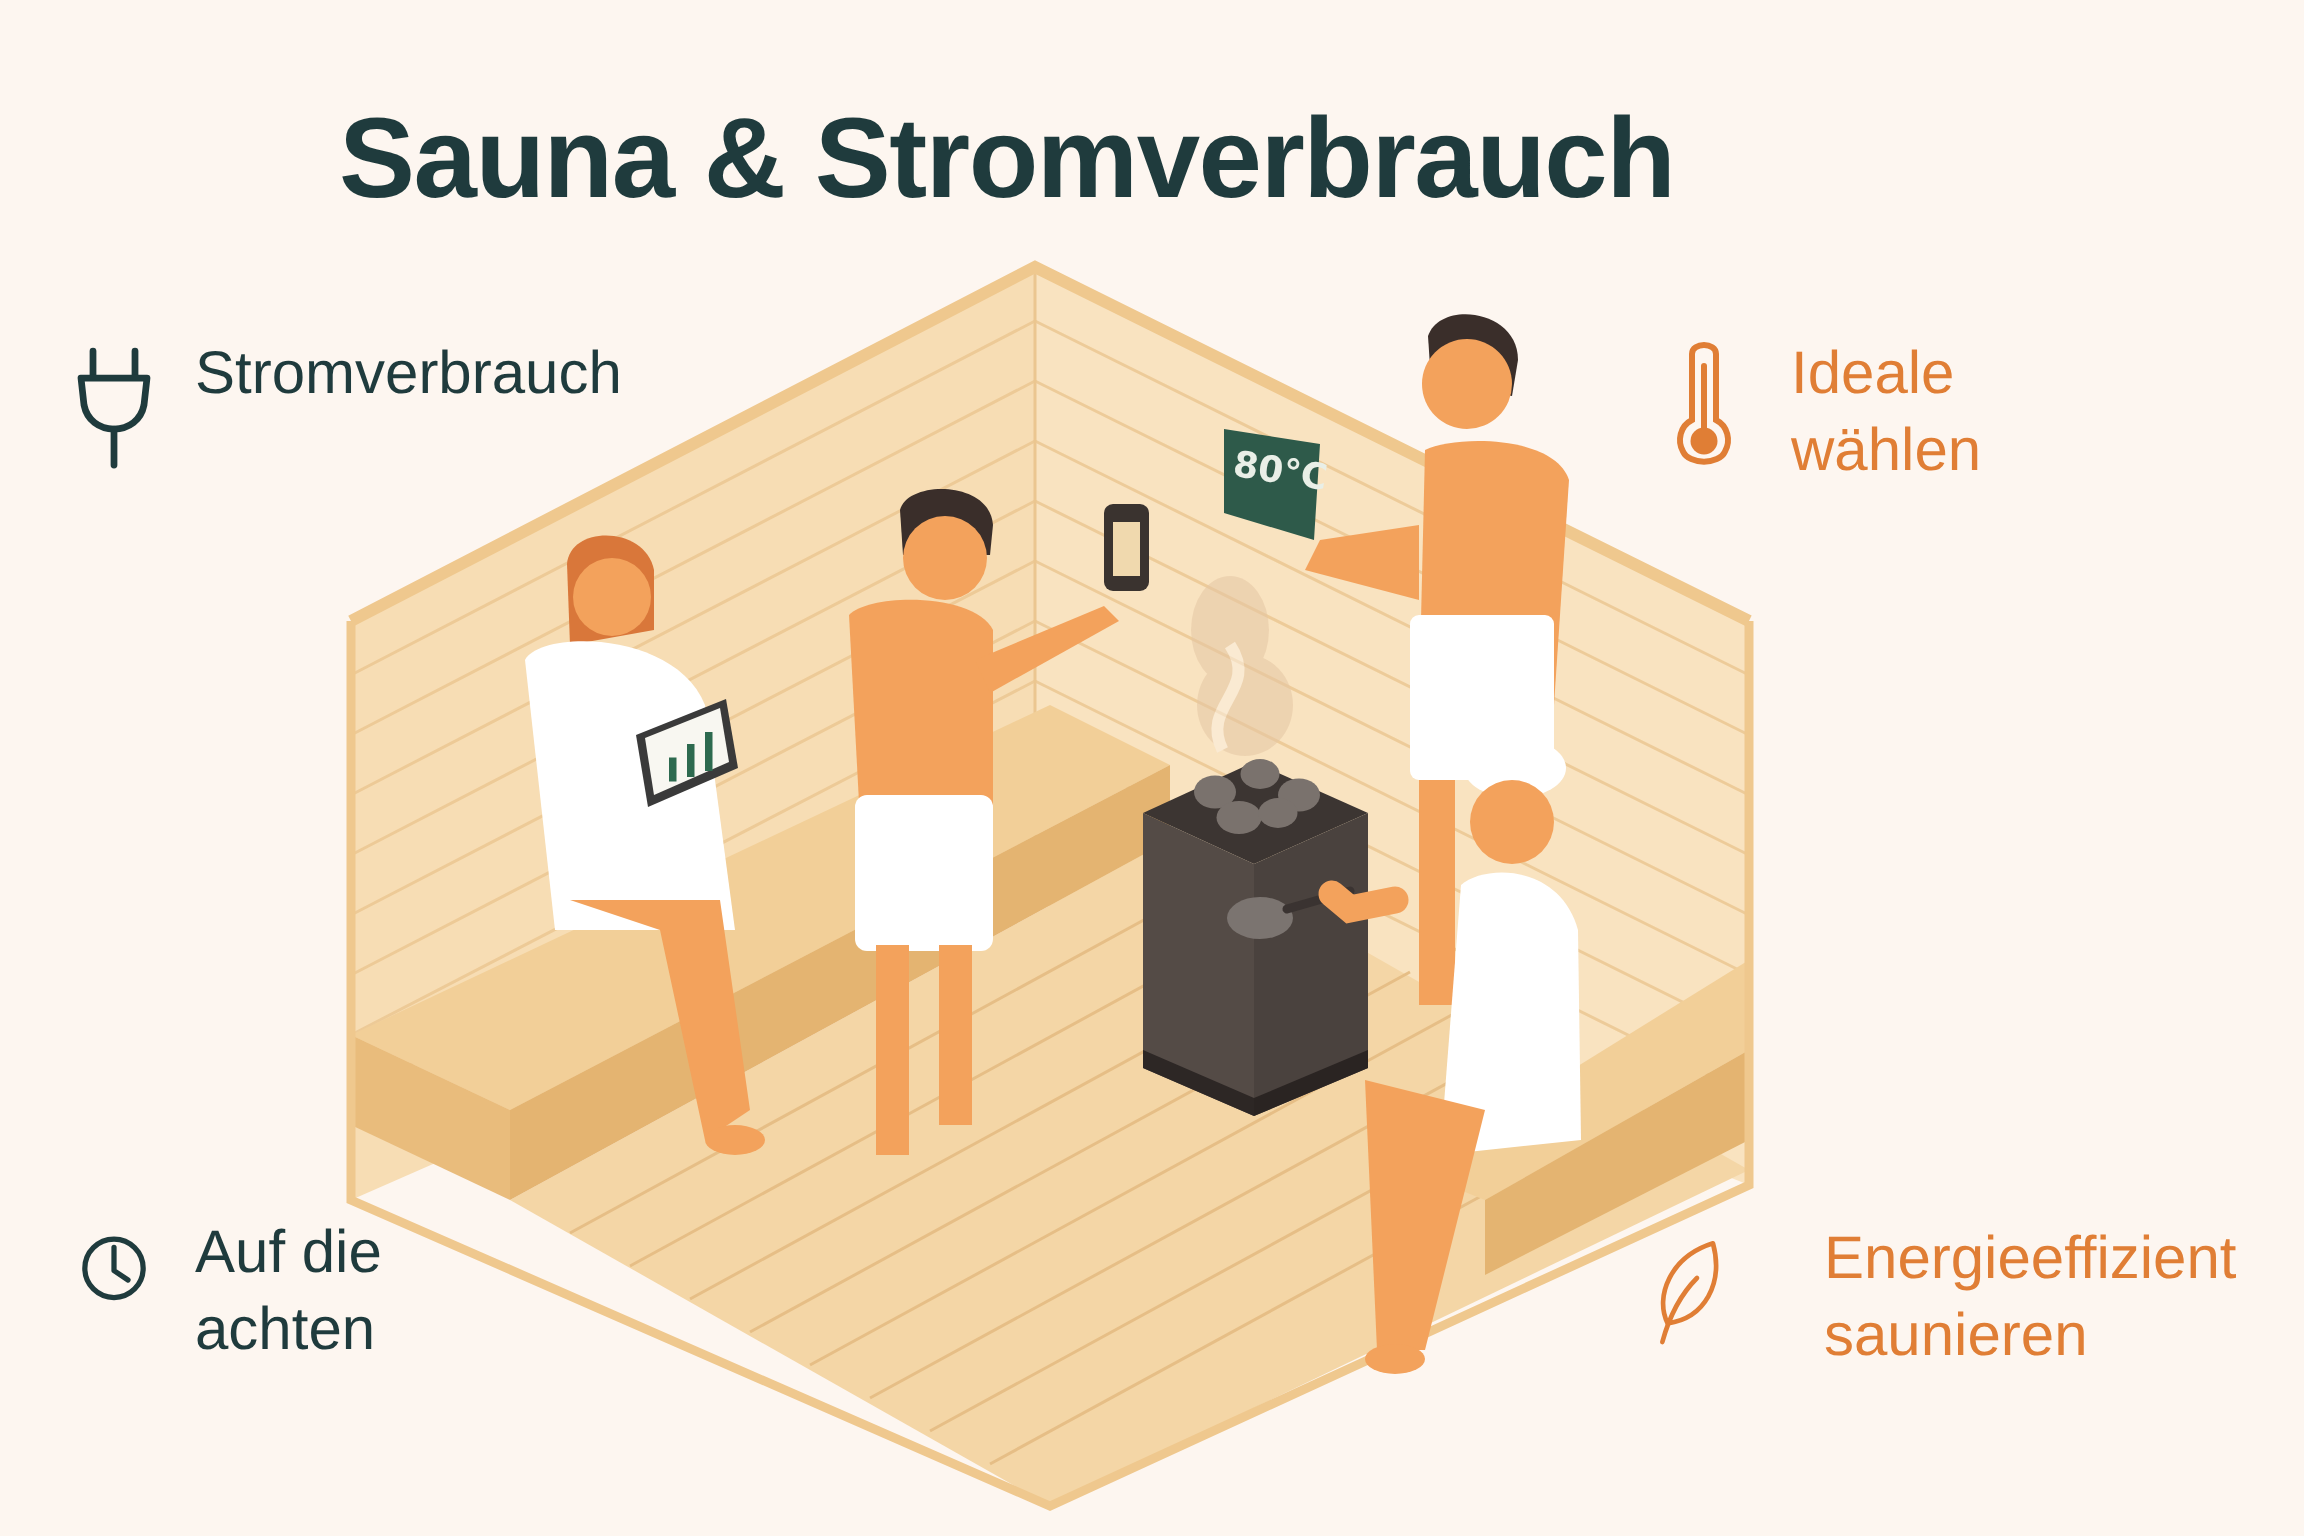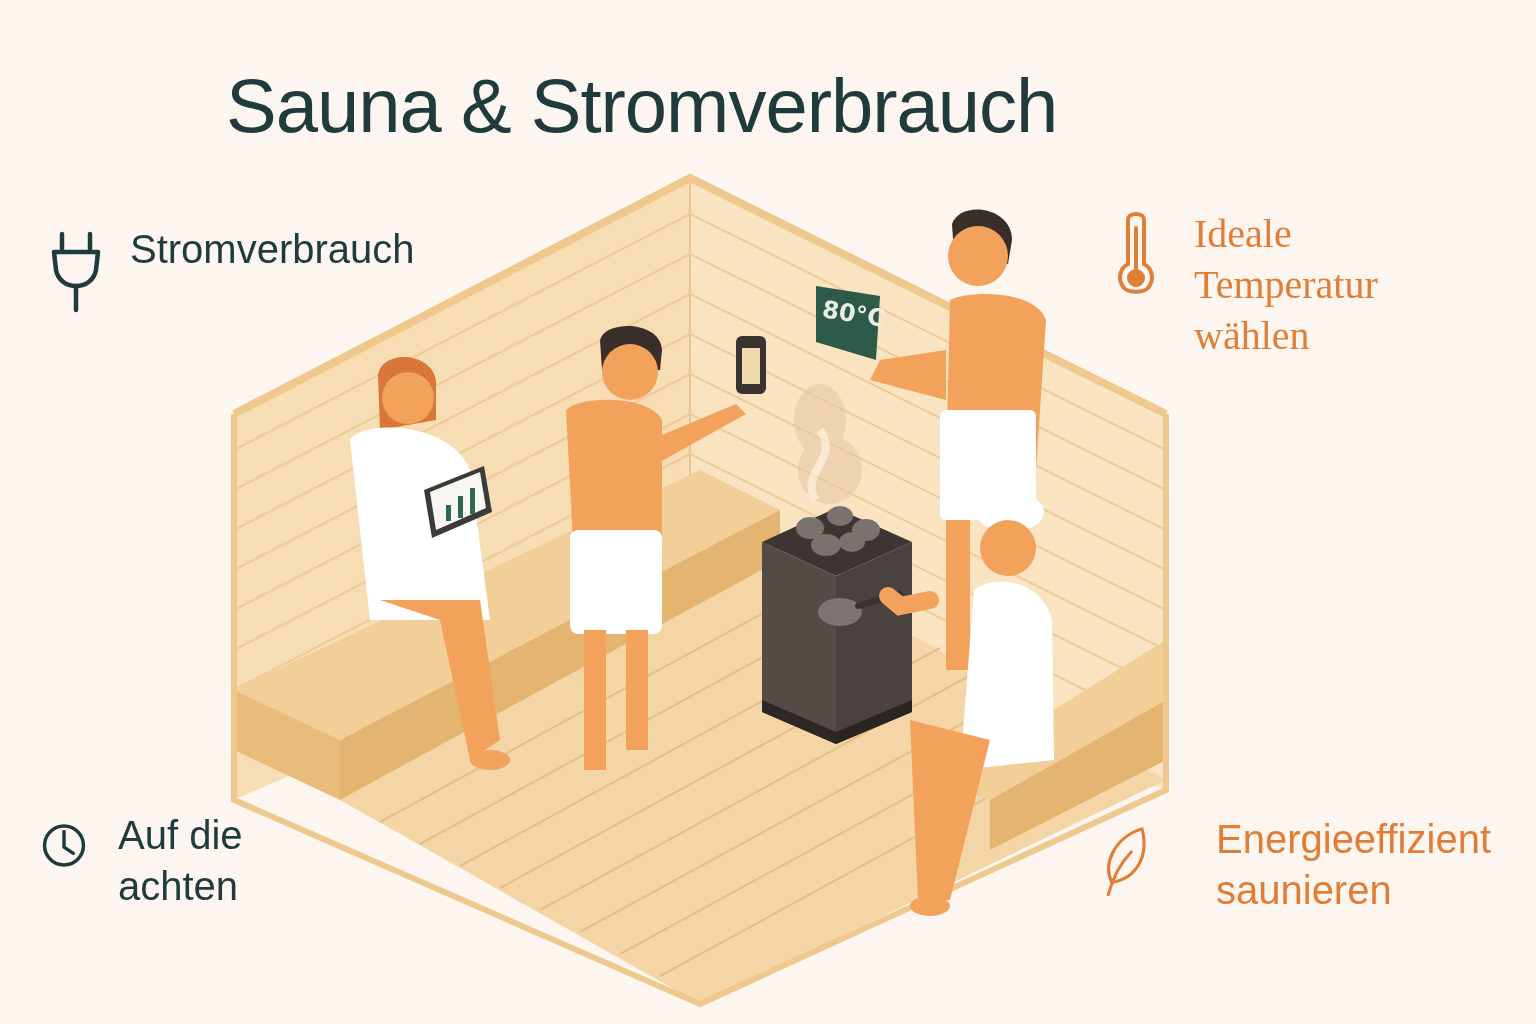--- a/index.html
+++ b/index.html
@@ -4,32 +4,32 @@
 <style>
   html, body { margin: 0; padding: 0; }
   body {
     width: 1536px; height: 1024px; overflow: hidden;
     background: #FDF6F0;
     font-family: "Liberation Sans", "DejaVu Sans", sans-serif;
     position: relative;
   }
   .title {
     position: absolute; left: 226px; top: 68px;
-    font-size: 76px; font-weight: 400; color: #1F3B3D;
+    font-size: 76px; font-weight: 700; color: #1F3B3D;
     letter-spacing: -1px; line-height: 1; margin: 0;
     white-space: nowrap;
   }
   .tip { position: absolute; display: flex; align-items: flex-start; }
   .tip .icon { width: 56px; height: 90px; flex: 0 0 auto; margin-right: 26px; }
   .tip .label { font-size: 40px; line-height: 51px; }
   .tip.dark .label { color: #1F3B3D; }
   .tip.orange .label { color: #E07E35; }
   #tip-tl { left: 48px; top: 224px; }
-  #tip-tr { left: 1108px; top: 208px; font-family: Liberation Serif, serif; }
-  #tip-bl { left: 36px; top: 810px; }
+  #tip-tr { left: 1108px; top: 224px; }
+  #tip-bl { left: 48px; top: 810px; }
   #tip-br { left: 1098px; top: 814px; gap: 32px; }
   .scene { position: absolute; left: 0; top: 0; width: 1536px; height: 1024px; }
 </style>
 </head>
 <body>
 
 <h1 class="title">Sauna &amp; Stromverbrauch</h1>
 
 <svg class="scene" viewBox="0 0 1536 1024" xmlns="http://www.w3.org/2000/svg">
 
@@ -168,21 +168,20 @@
 <div class="tip orange" id="tip-tr">
   <svg class="icon" viewBox="0 0 56 90" style="margin-right:30px;">
     <g fill="none" stroke="#E07E35" stroke-width="4">
       <path d="M20,12 C20,4 36,4 36,12 L36,56 C44,60 46,70 42,77 C38,86 18,86 14,77 C10,70 12,60 20,56 Z"></path>
     </g>
     <line x1="28" y1="20" x2="28" y2="62" stroke="#E07E35" stroke-width="4" stroke-linecap="round"></line>
     <circle cx="28" cy="70" r="9" fill="#E07E35"></circle>
   </svg>
   <div class="label">
     <div>Ideale</div>
-    <div>Temperatur</div>
     <div>wählen</div>
   </div>
 </div>
 
 <div class="tip dark" id="tip-bl">
   <svg class="icon" viewBox="0 0 56 90" style="height:70px; margin-top:6px;">
     <circle cx="28" cy="38" r="25" fill="none" stroke="#1F3B3D" stroke-width="4.5"></circle>
     <polyline points="28,20 28,40 40,48" fill="none" stroke="#1F3B3D" stroke-width="4.5" stroke-linecap="round" stroke-linejoin="round"></polyline>
   </svg>
   <div class="label">

